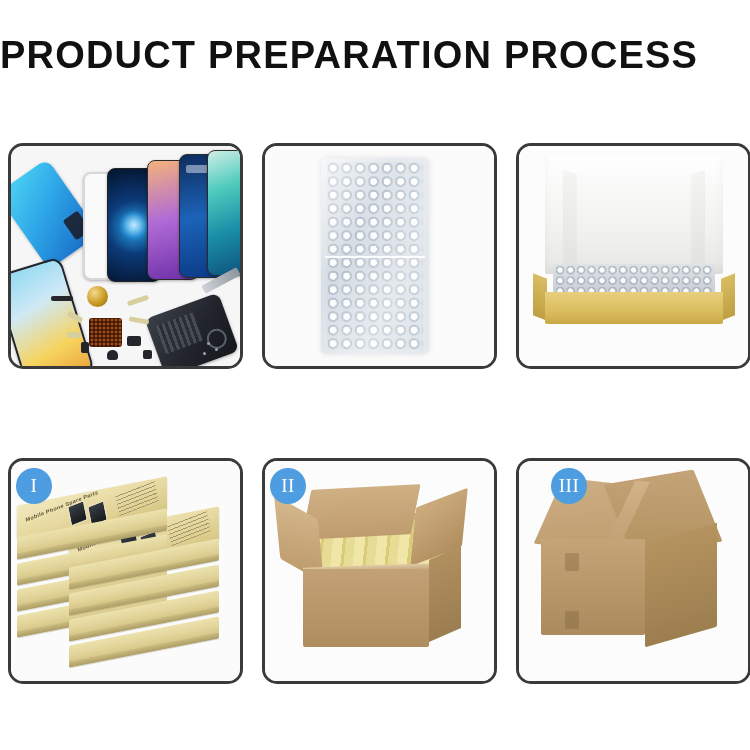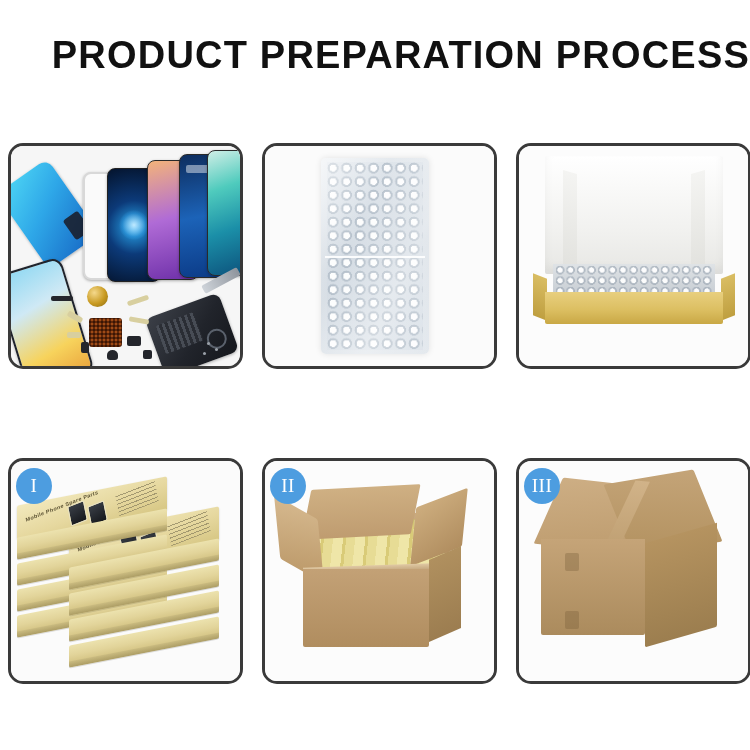--- a/index.html
+++ b/index.html
@@ -6,21 +6,21 @@
   body{
     width:750px;height:750px;
     background:#ffffff;
     font-family:"Liberation Sans", sans-serif;
     overflow:hidden;
     position:relative;
   }
   .page{position:relative;width:750px;height:750px;}
 
   
-  .header{position:absolute;left:0;top:0;width:750px;text-align:right;}
+  .header{position:absolute;left:0;top:0;width:750px;text-align:left;}
   .title{
     font-size:38px;font-weight:700;letter-spacing:1.2px;
     color:#111;margin-top:36px;line-height:1;
     font-family:"Liberation Sans", sans-serif;
   }
   .subtitle{
     font-size:15.5px;color:#1a1a1a;margin-top:14px;letter-spacing:.2px;
     font-family:"Liberation Sans", sans-serif;
   }
 
@@ -42,21 +42,21 @@
   
   .badge{
     position:absolute;width:36px;height:36px;border-radius:50%;
     background:#4d9de0;color:#fff;
     display:flex;align-items:center;justify-content:center;
     font-family:"Liberation Serif", serif;
     font-size:19px;letter-spacing:.5px;z-index:40;
   }
   .b-pos-1{left:8px;top:325px;}
   .b-pos-2{left:262px;top:325px;}
-  .b-pos-3{left:516px;top:325px;}
+  .b-pos-3{left:543px;top:325px;}
 
   
   .phone{position:absolute;border-radius:9px;box-shadow:0 1px 3px rgba(0,0,0,.3);}
   .ph-a{ 
     left:6px;top:22px;width:62px;height:92px;
     background:linear-gradient(150deg,#4fd8f5 0%,#2ea7e8 45%,#1667c4 100%);
     transform:rotate(-35deg);border-radius:10px;
   }
   .ph-a:after{content:"";position:absolute;right:5px;bottom:8px;width:18px;height:24px;
     background:#1a1a24;border-radius:3px;opacity:.85;}

